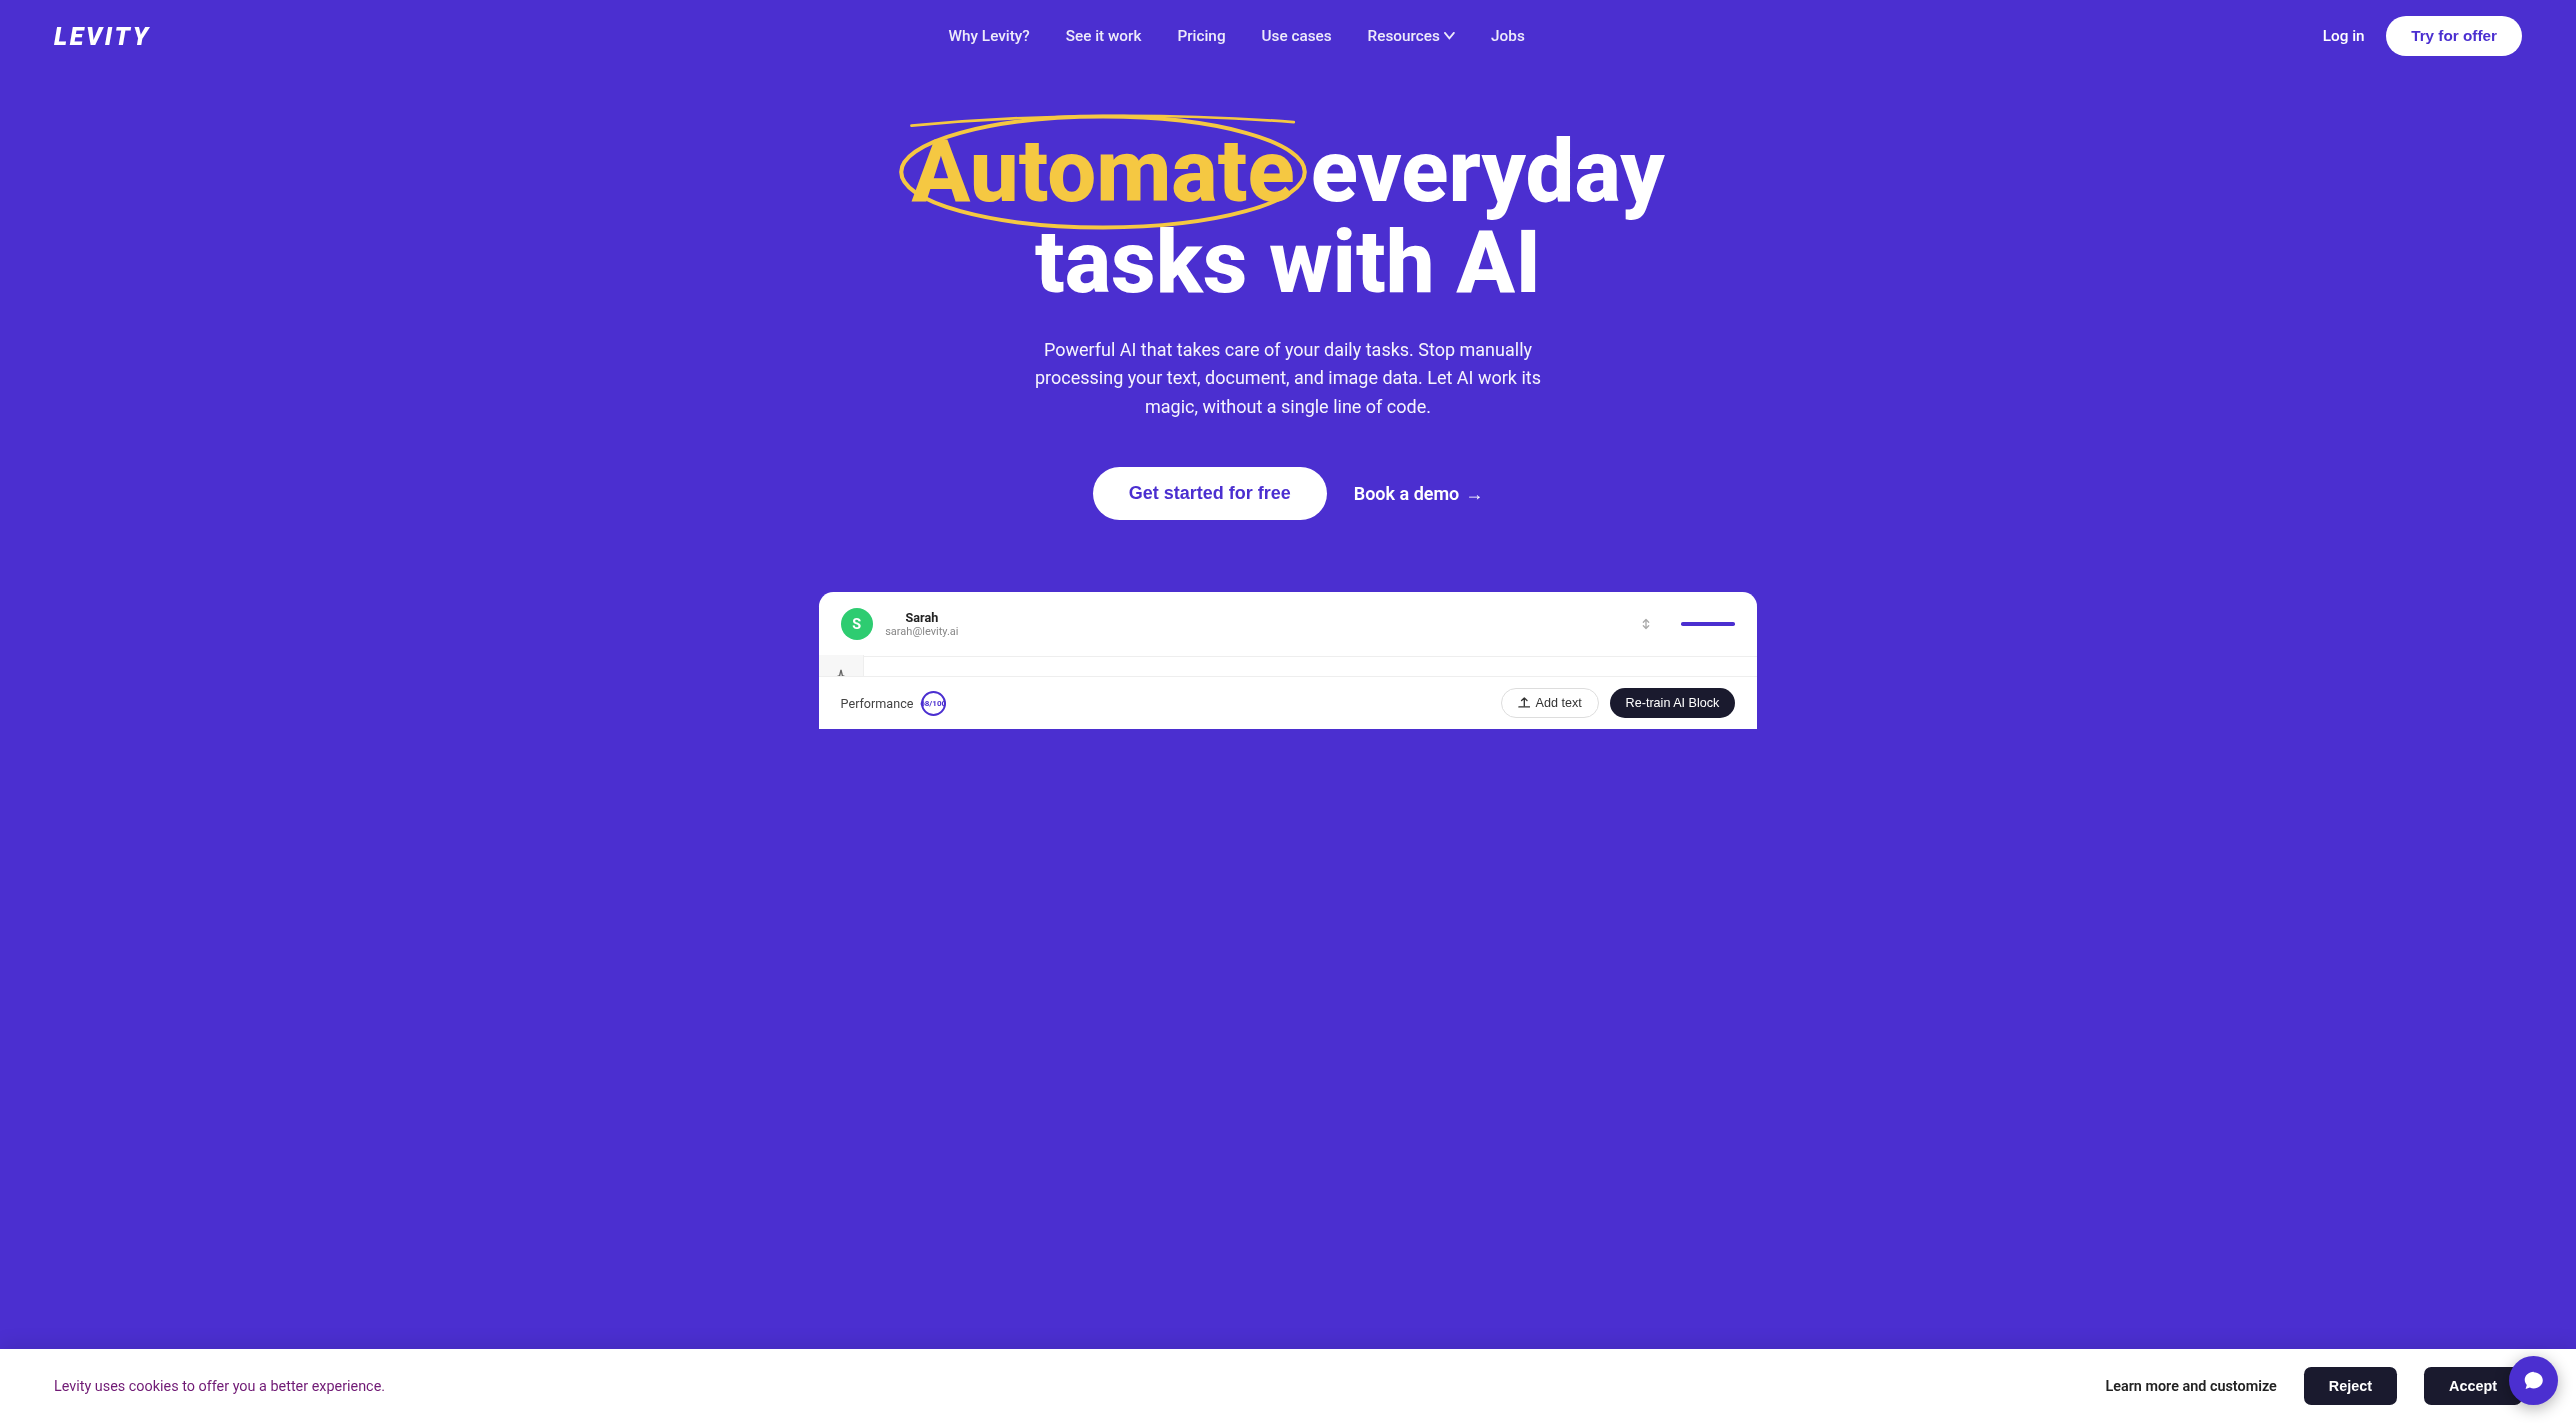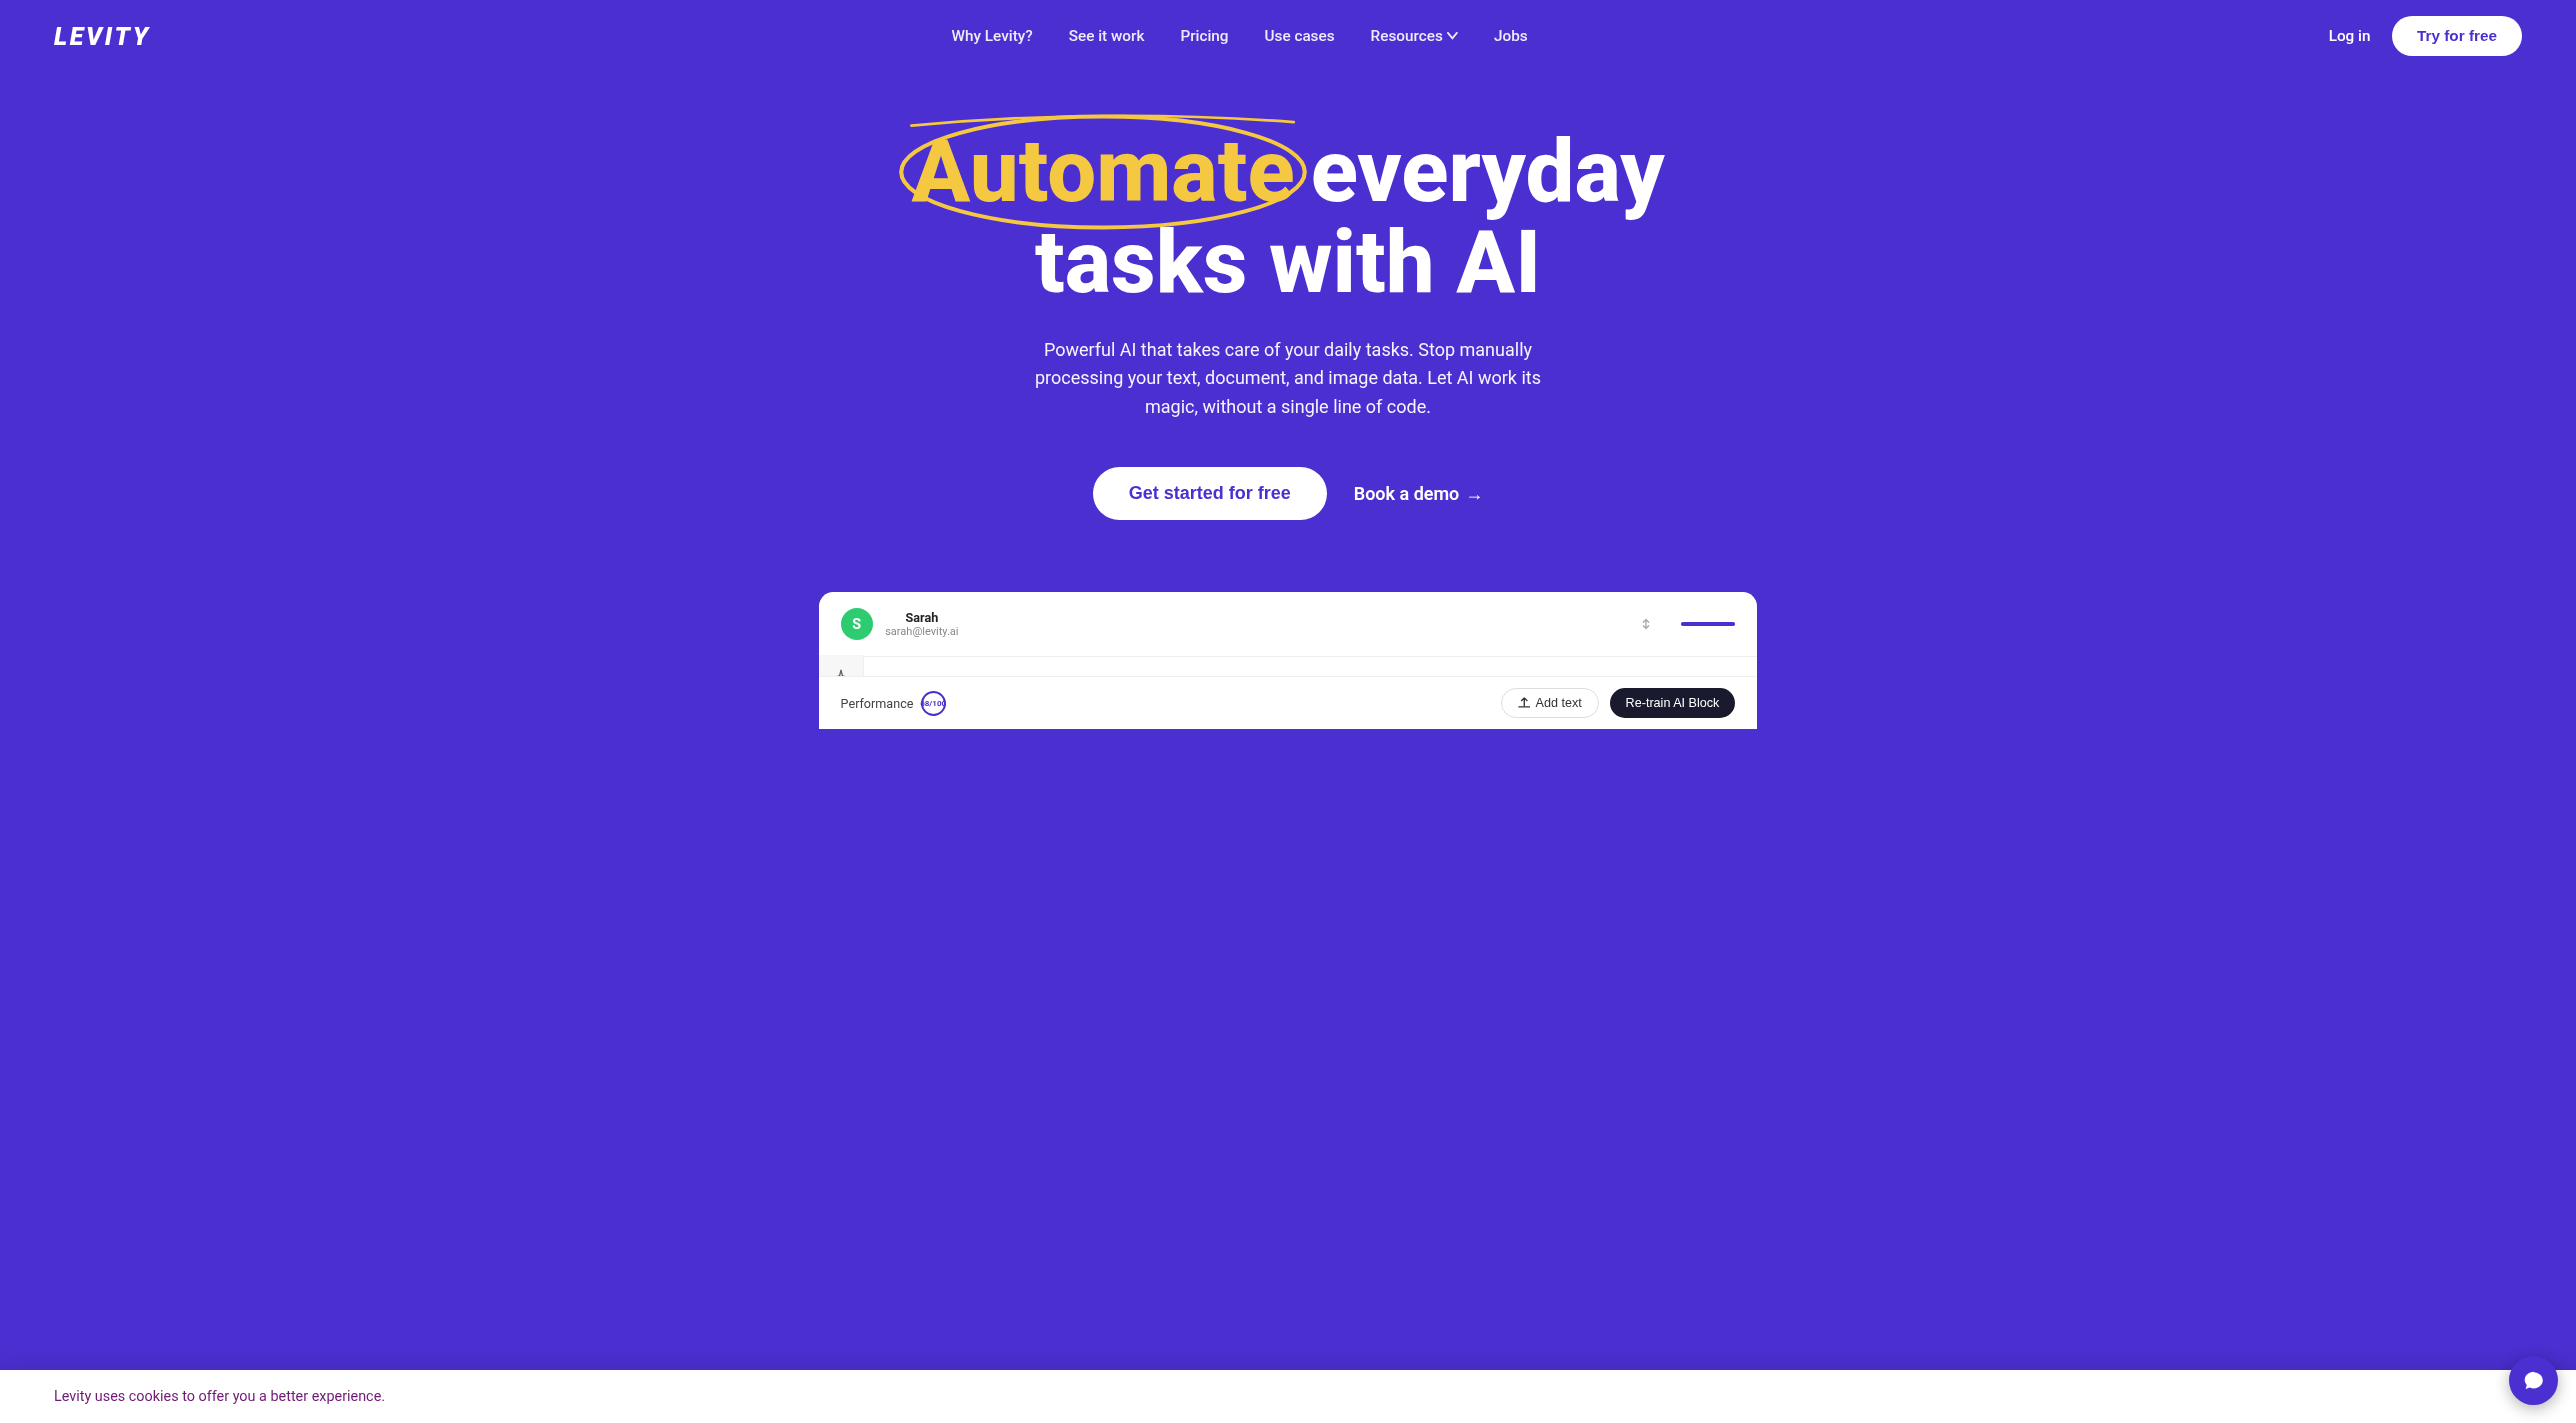--- a/index.html
+++ b/index.html
@@ -404,21 +404,21 @@
         <svg width="10.8" height="7.2" viewBox="0 0 12 8" fill="none">
           <path d="M1 1L6 7L11 1" stroke="white" stroke-width="2" stroke-linecap="round"></path>
         </svg>
       </a>
     </li>
     <li><a href="#">Jobs</a></li>
   </ul>
 
   <div class="nav-actions">
     <a href="#" class="login-link">Log in</a>
-    <button class="try-free-btn">Try for free</button>
+    <button class="try-free-btn">Try for offer</button>
   </div>
 </nav>
 
 <section class="hero">
   <h1 class="hero-title">
     <div class="hero-title-line1">
       <div class="automate-wrapper">
         
         <svg style="position:absolute;top:-20px;left:-9px;width:calc(100% + 18px);height:25px;" viewBox="0 0 420 28" fill="none" preserveAspectRatio="none">
           <path d="M10 22 Q210 2 410 18" stroke="#F5C842" stroke-width="3" fill="none" stroke-linecap="round"></path>
@@ -494,20 +494,25 @@
           <span>Add text</span>
         </button>
         <button class="retrain-btn">Re-train AI Block</button>
       </div>
     </div>
   </div>
 </section>
 
 <div class="cookie-banner">
   <span class="cookie-text">Levity uses cookies to offer you a better experience.</span>
+  <div class="cookie-actions">
+    <a href="#" class="learn-more-link">Learn more and customize</a>
+    <button class="reject-btn">Reject</button>
+    <button class="accept-btn">Accept</button>
+  </div>
 </div>
 
 <div class="chat-bubble">
   <svg viewBox="0 0 26 26" fill="none">
     <path d="M13 3C7.477 3 3 7.03 3 12c0 2.21.87 4.23 2.3 5.78L4 22l4.7-1.5C10.04 21.15 11.48 21.5 13 21.5c5.523 0 10-4.03 10-9s-4.477-9-10-9z" fill="white"></path>
   </svg>
 </div>
 
 
 </body></html>

